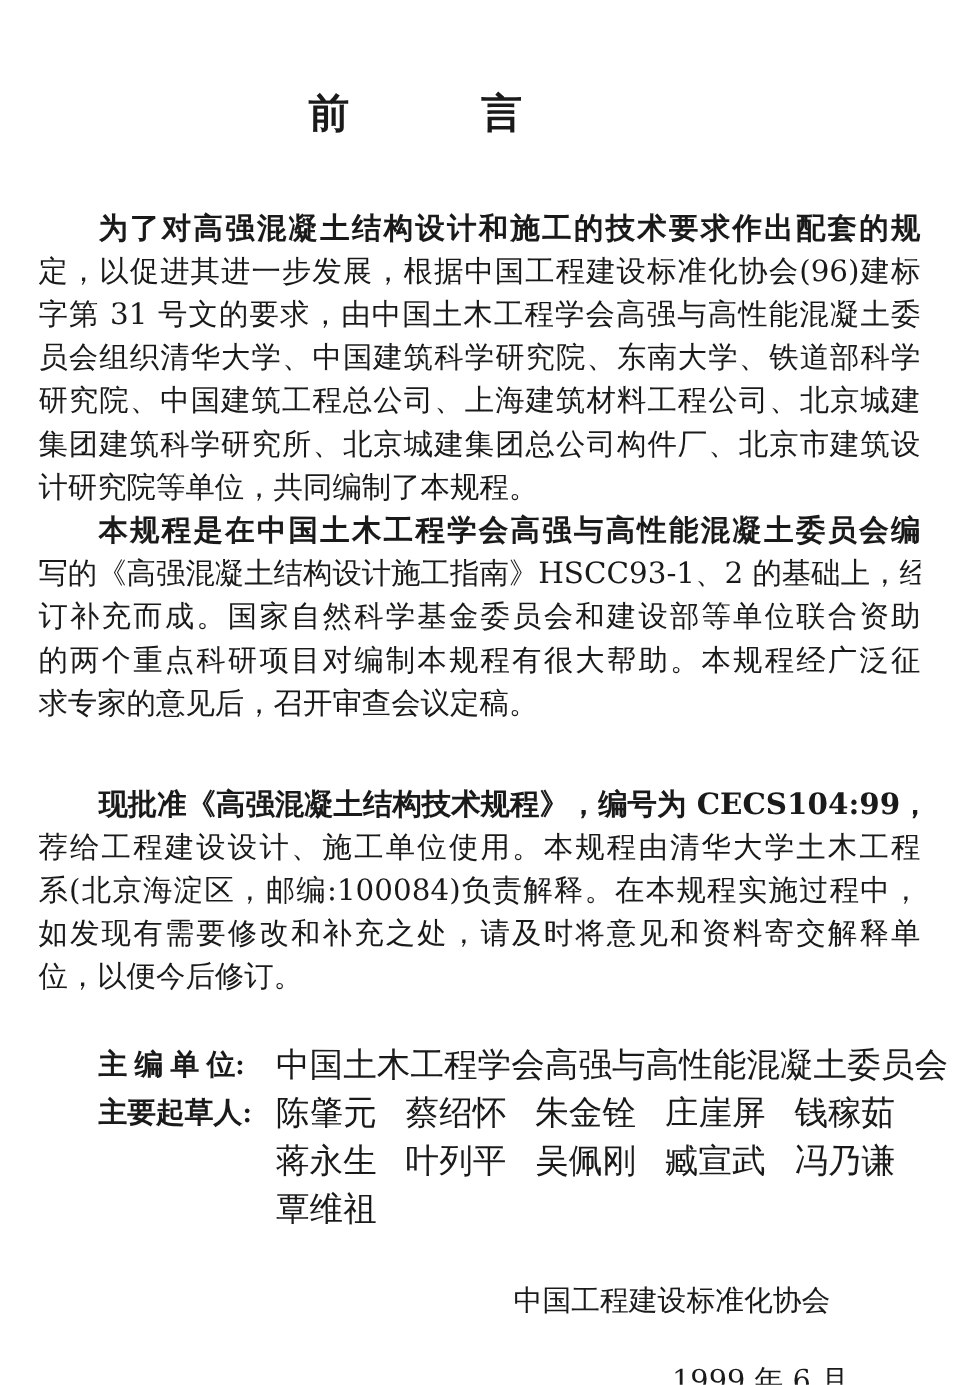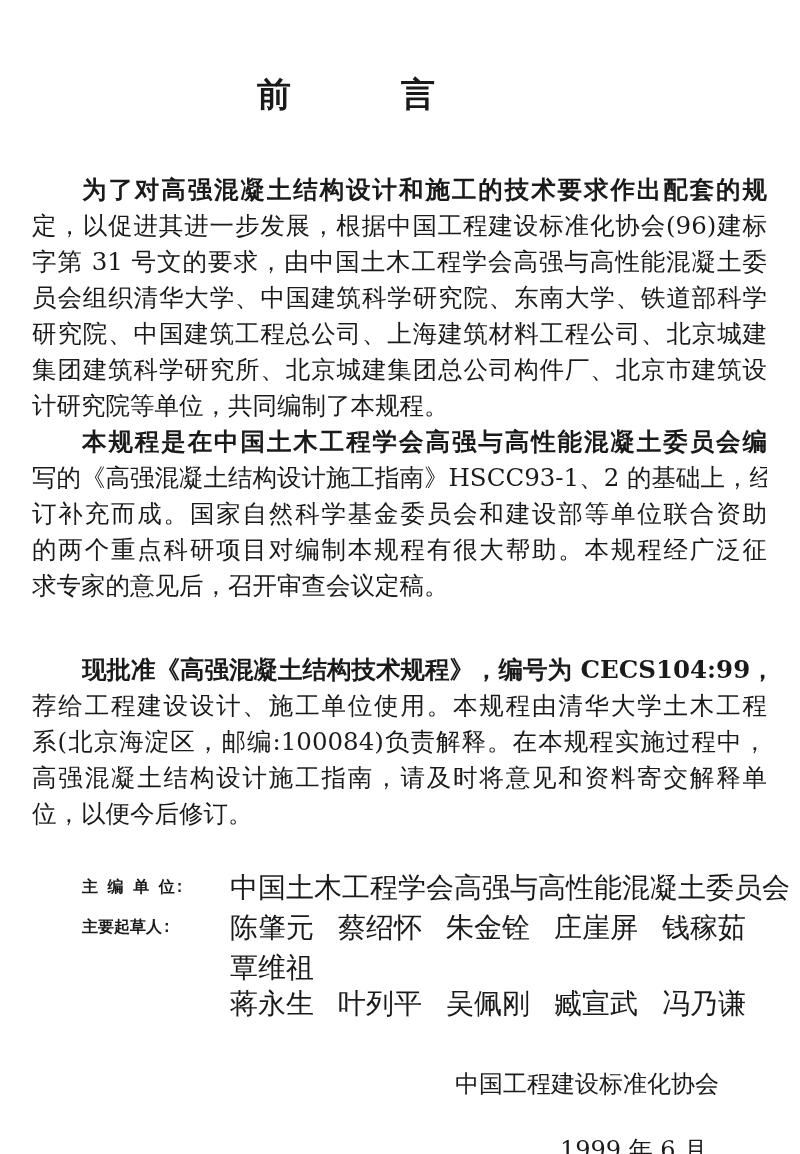--- a/index.html
+++ b/index.html
@@ -17,22 +17,22 @@
   .title .gap { width: 110px; }
   .line {
     position: absolute; left: 32px; width: 735px; height: 36px;
     font-size: 24.5px; line-height: 36px; white-space: nowrap;
     text-align: justify; text-align-last: justify;
     overflow: hidden;
   }
   .line.indent { left: 82px; width: 685px; font-weight: bold; }
   .line.last { text-align-last: left; }
   .label {
-    position: absolute; left: 82px; font-family: Liberation Mono, monospace;
-    font-weight: bold; font-size: 16px; line-height: 36px; white-space: nowrap;
+    position: absolute; left: 82px; font-family: Liberation Serif, serif;
+    font-weight: bold; font-size: 24px; line-height: 36px; white-space: nowrap;
   }
   .value {
     position: absolute; left: 230px; font-size: 28px; line-height: 36px; white-space: nowrap;
   }
   .names { position: absolute; left: 230px; font-size: 28px; line-height: 36px; }
   .names .row { height: 36px; white-space: nowrap; }
   .names .nm { display: inline-block; width: 108px; }
   .sig {
     position: absolute; font-size: 24px; line-height: 36px; white-space: nowrap;
   }
@@ -59,35 +59,35 @@
   <div class="line" style="top:460px">写的《高强混凝土结构设计施工指南》HSCC93-1、2 的基础上，经修</div>
   <div class="line" style="top:496px">订补充而成。国家自然科学基金委员会和建设部等单位联合资助</div>
   <div class="line" style="top:532px">的两个重点科研项目对编制本规程有很大帮助。本规程经广泛征</div>
   <div class="line last" style="top:568px">求专家的意见后，召开审查会议定稿。</div>
 </div>
 
 <div>
   <div class="line indent" style="top:652px">现批准《高强混凝土结构技术规程》，编号为 CECS104:99，推</div>
   <div class="line" style="top:688px">荐给工程建设设计、施工单位使用。本规程由清华大学土木工程</div>
   <div class="line" style="top:724px">系(北京海淀区，邮编:100084)负责解释。在本规程实施过程中，</div>
-  <div class="line" style="top:760px">高强混凝土结构设计施工指南，请及时将意见和资料寄交解释单</div>
+  <div class="line" style="top:760px">如发现有需要修改和补充之处，请及时将意见和资料寄交解释单</div>
   <div class="line last" style="top:796px">位，以便今后修订。</div>
 </div>
 
 <div>
   <div class="label" style="top:870px">主 编 单 位:</div>
   <div class="value" style="top:870px">中国土木工程学会高强与高性能混凝土委员会</div>
   <div class="label" style="top:910px">主要起草人:</div>
   <div class="names" style="top:910px">
     <div class="row" style="height:40px">
       <span class="nm">陈肇元</span><span class="nm">蔡绍怀</span><span class="nm">朱金铨</span><span class="nm">庄崖屏</span><span class="nm">钱稼茹</span>
     </div>
+    <div class="row" style="height:40px">
+      <span class="nm">蒋永生</span><span class="nm">叶列平</span><span class="nm">吴佩刚</span><span class="nm">臧宣武</span><span class="nm">冯乃谦</span>
+    </div>
     <div class="row">
       <span class="nm">覃维祖</span>
-    </div>
-    <div class="row" style="height:40px">
-      <span class="nm">蒋永生</span><span class="nm">叶列平</span><span class="nm">吴佩刚</span><span class="nm">臧宣武</span><span class="nm">冯乃谦</span>
     </div>
   </div>
 </div>
 
-<div class="sig" style="top:1066px; left:455px">中国工程建设标准化协会</div>
+<div class="sig" style="top:1066px; left:428px">中国工程建设标准化协会</div>
 <div class="sig" style="top:1132px; left:560px">1999 年 6 月</div>
 
 </body></html>

